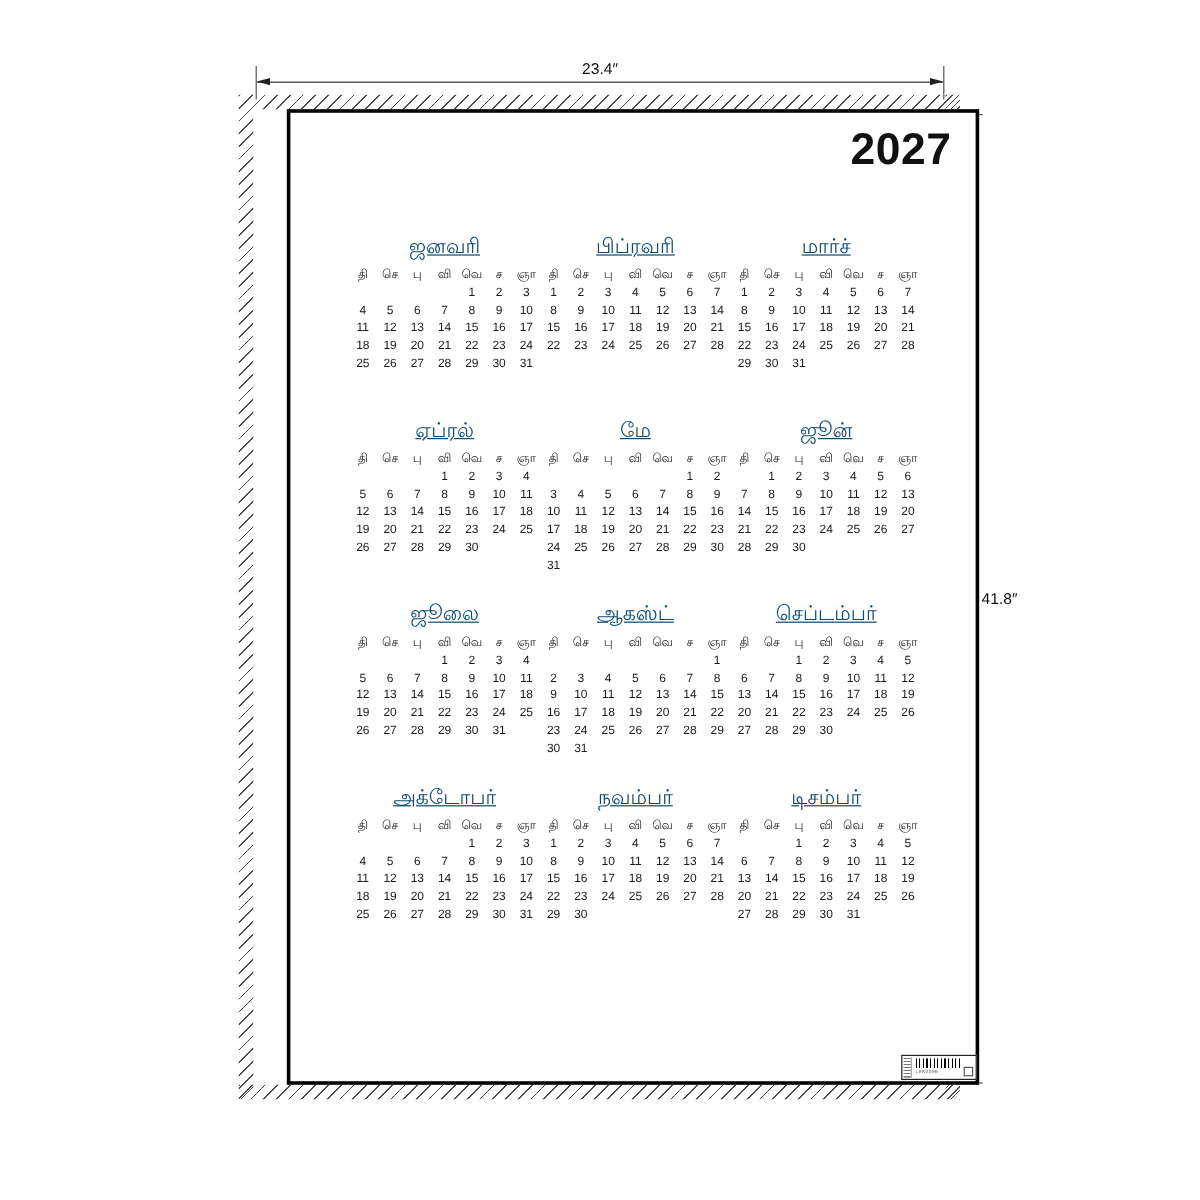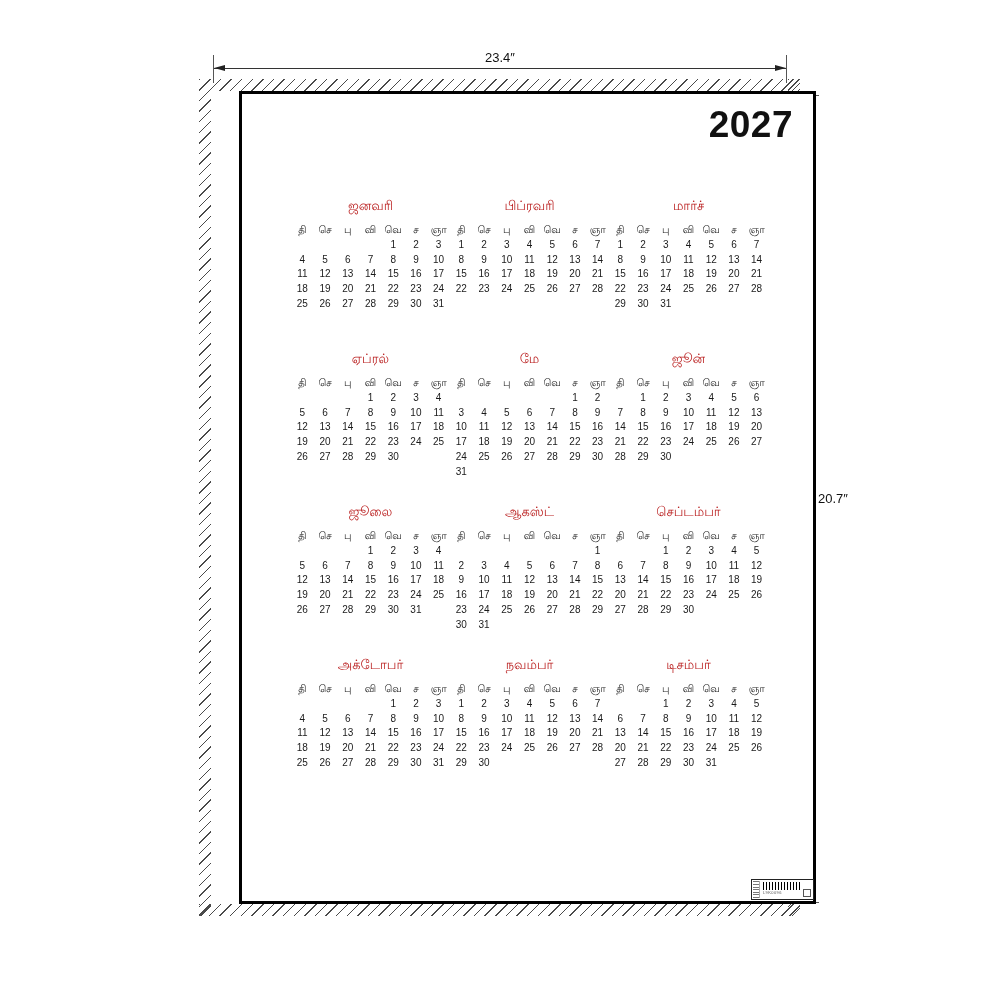--- a/index.html
+++ b/index.html
@@ -17,21 +17,21 @@
   #hatch-left{left:199px;top:79px;width:12px;height:837px;}
   #hatch-right{left:788px;top:79px;width:12px;height:837px;}
 
   
   .page{position:absolute;left:211px;top:91px;width:571px;height:807px;background:#fff;border:3px solid #000;margin-left:28px;}
   .year{position:absolute;top:10px;right:20px;font-size:37px;font-weight:600;letter-spacing:.5px;color:#111;}
 
   
   .months-grid{position:absolute;left:49px;top:102px;width:477px;display:grid;grid-template-columns:repeat(3,159px);grid-auto-rows:153px;}
   .month{text-align:center;}
-  .month-title{font-size:13px;color:#b91c1c;height:20px;line-height:20px;margin-bottom:7px;}
+  .month-title{font-size:17px;color:#0c4a6e;height:20px;line-height:20px;margin-bottom:7px;text-decoration:underline;}
   .month-table{display:grid;grid-template-columns:repeat(7,1fr);}
   .mcell{font-size:10px;line-height:14.8px;height:14.8px;color:#1a1a1a;}
   .mhead{color:#222;}
 
   
   .dim-line-h{position:absolute;left:214px;top:68px;width:572px;height:0;border-top:1px solid #333;}
   .tick-v{position:absolute;width:1px;height:28px;top:55px;background:#555;}
   #tick-left{left:213px;} #tick-right{left:786px;}
   .arrow{position:absolute;width:0;height:0;}
   #arrow-left{left:214px;top:65px;border-top:3.5px solid transparent;border-bottom:3.5px solid transparent;border-right:11px solid #222;}
@@ -63,21 +63,21 @@
   <div class="tick-v" id="tick-right"></div>
   <div class="arrow" id="arrow-left"></div>
   <div class="arrow" id="arrow-right"></div>
   <div class="dim-label-h">23.4″</div>
 
   <div class="dim-line-v"></div>
   <div class="tick-h" id="tick-top"></div>
   <div class="tick-h" id="tick-bottom"></div>
   <div class="arrow" id="arrow-up"></div>
   <div class="arrow" id="arrow-down"></div>
-  <div class="dim-label-v">20.7″</div>
+  <div class="dim-label-v">41.8″</div>
 
   <div class="hatch" id="hatch-top"></div>
   <div class="hatch" id="hatch-bottom"></div>
   <div class="hatch" id="hatch-left"></div>
   <div class="hatch" id="hatch-right"></div>
 
   <div class="page">
     <div class="year">2027</div>
 
     <div class="months-grid" id="months-grid">

